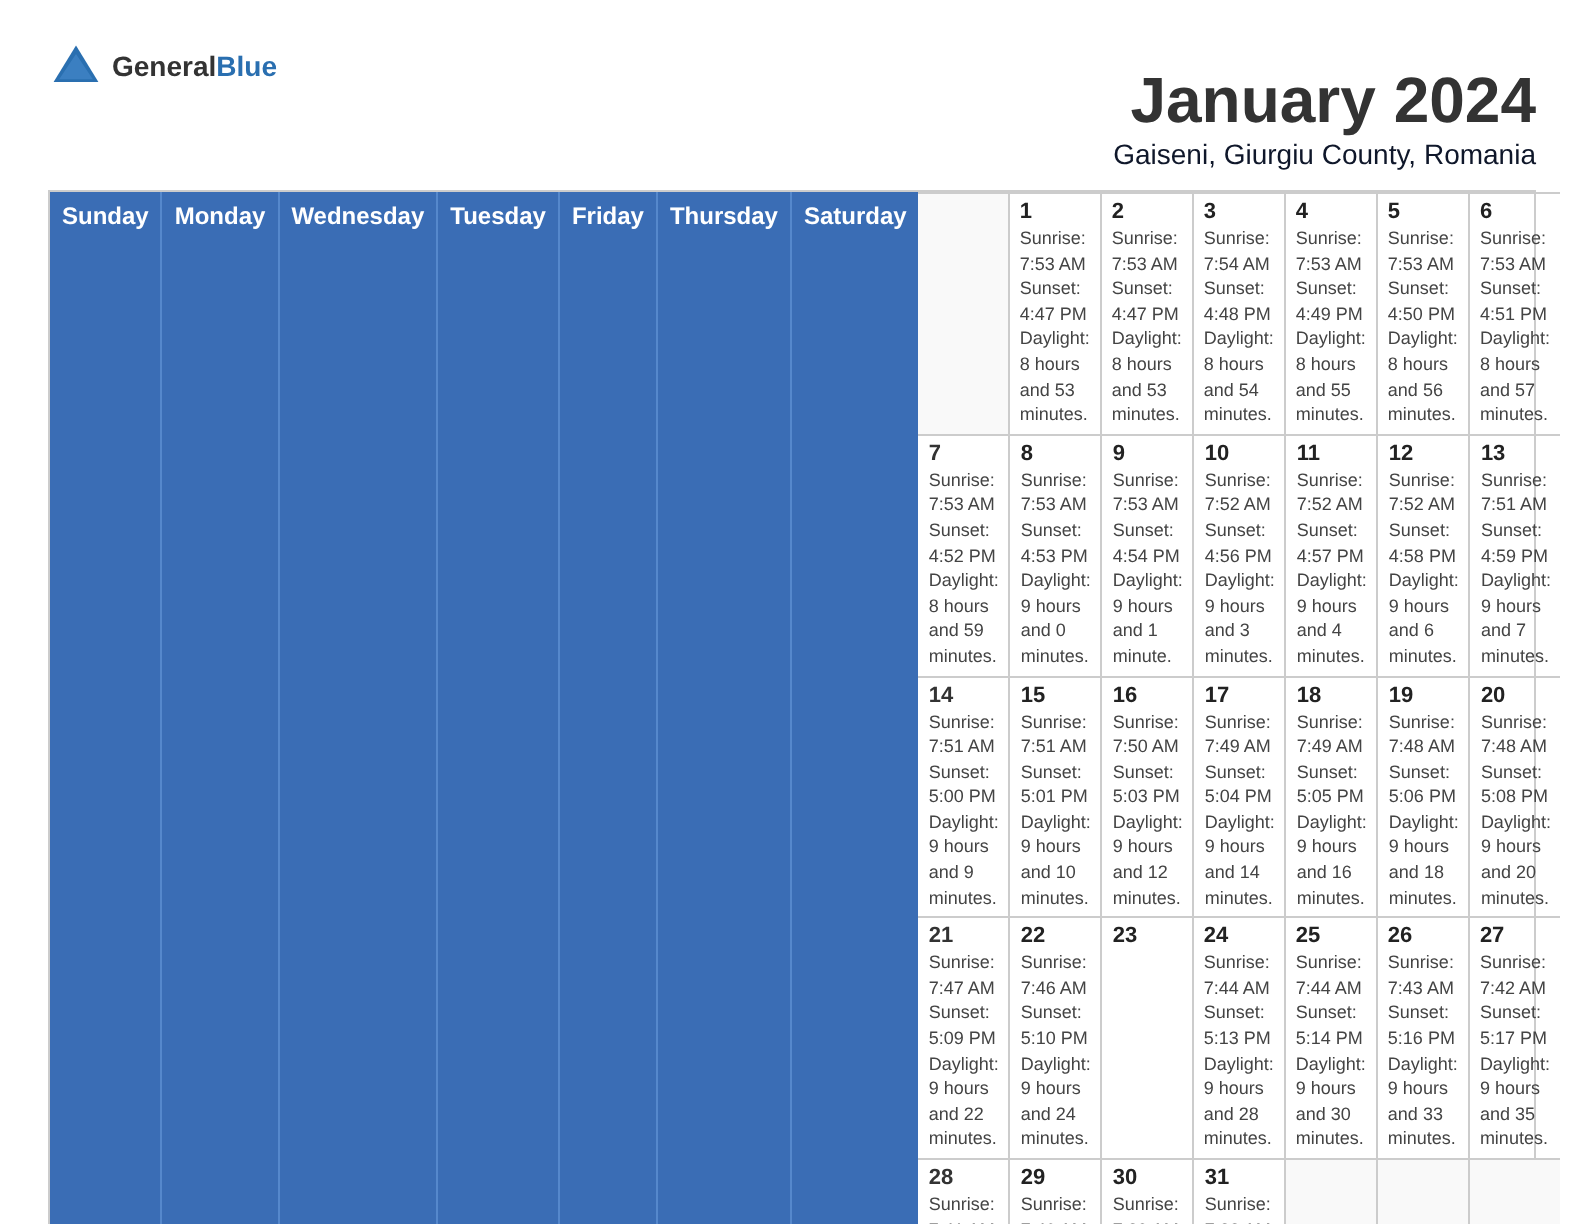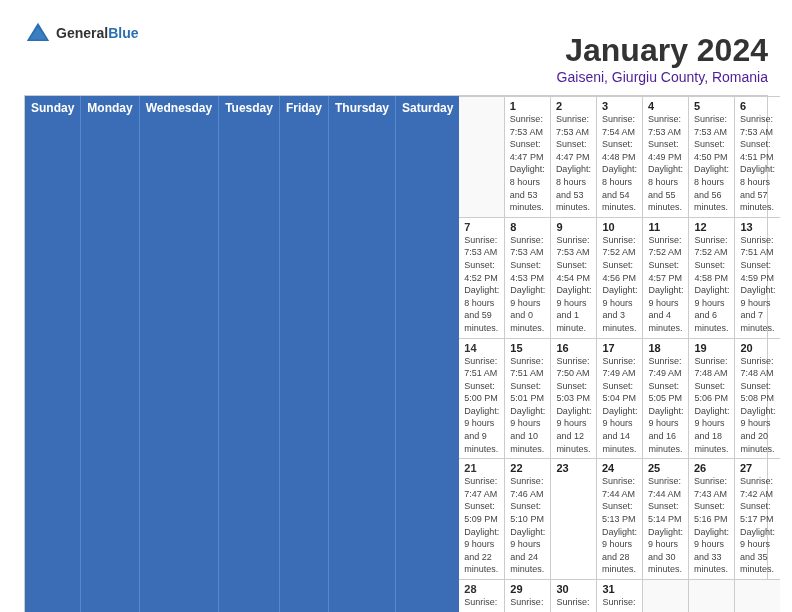--- a/index.html
+++ b/index.html
@@ -45,21 +45,21 @@
       text-align: right;
     }
     .month-title {
       font-size: 32px;
       font-weight: bold;
       color: #333;
       margin-top: 12px;
     }
     .location {
       font-size: 14px;
-      color: #4c1d95;
+      color: #0f172a;
     }
     .calendar {
       flex: 1;
       display: flex;
       flex-direction: row;
       border: 1px solid #ccc;
     }
     .cal-header {
       display: grid;
       grid-template-columns: repeat(7, 1fr);

